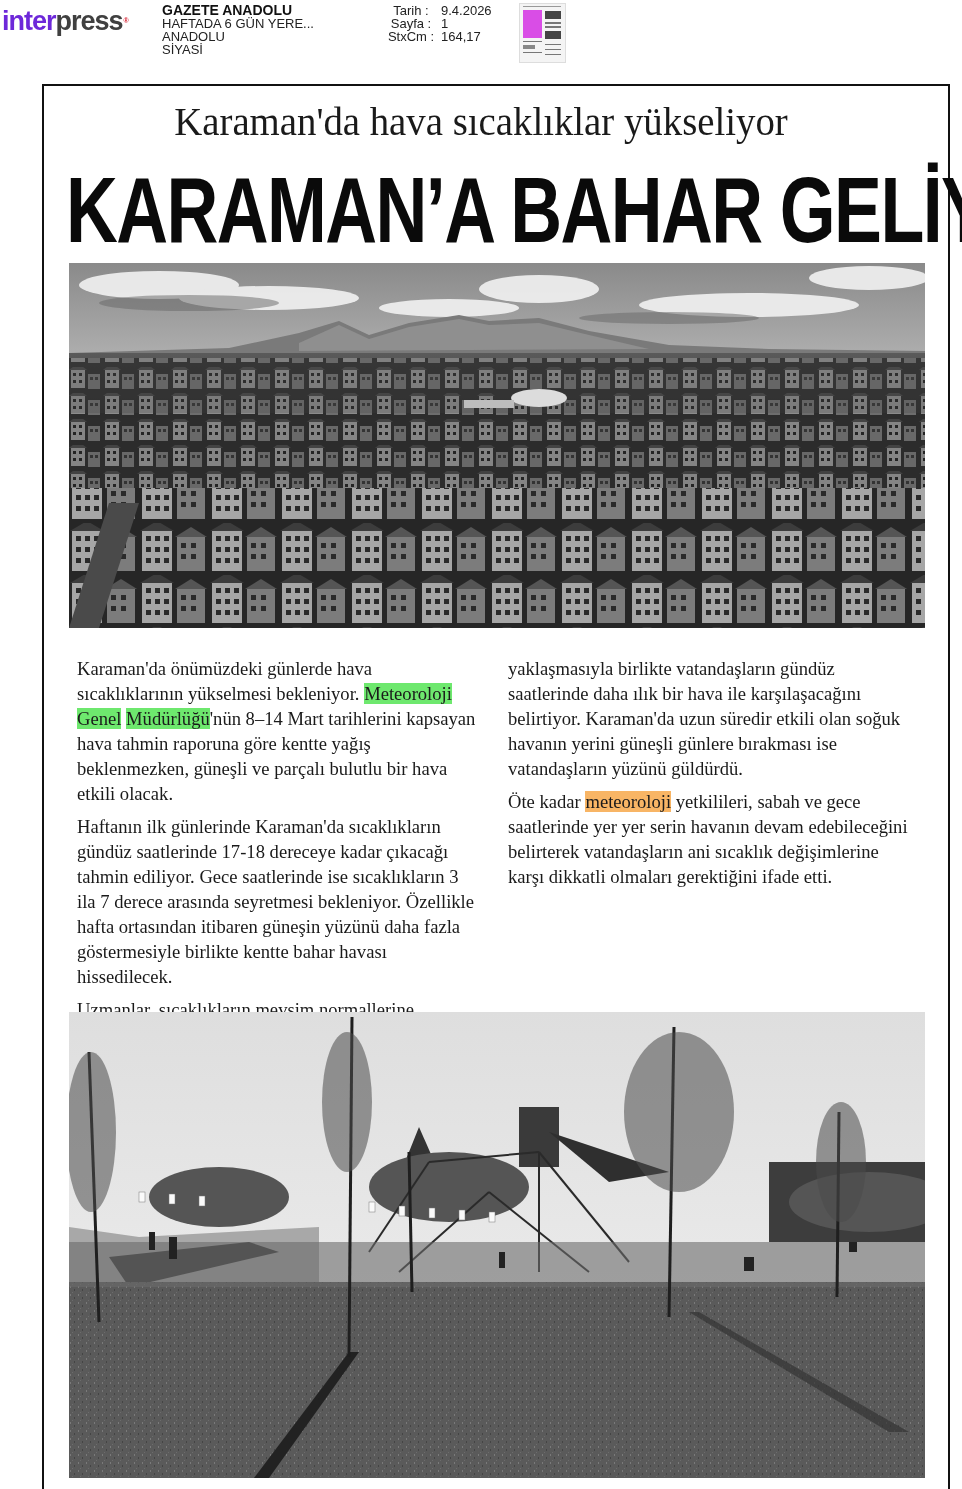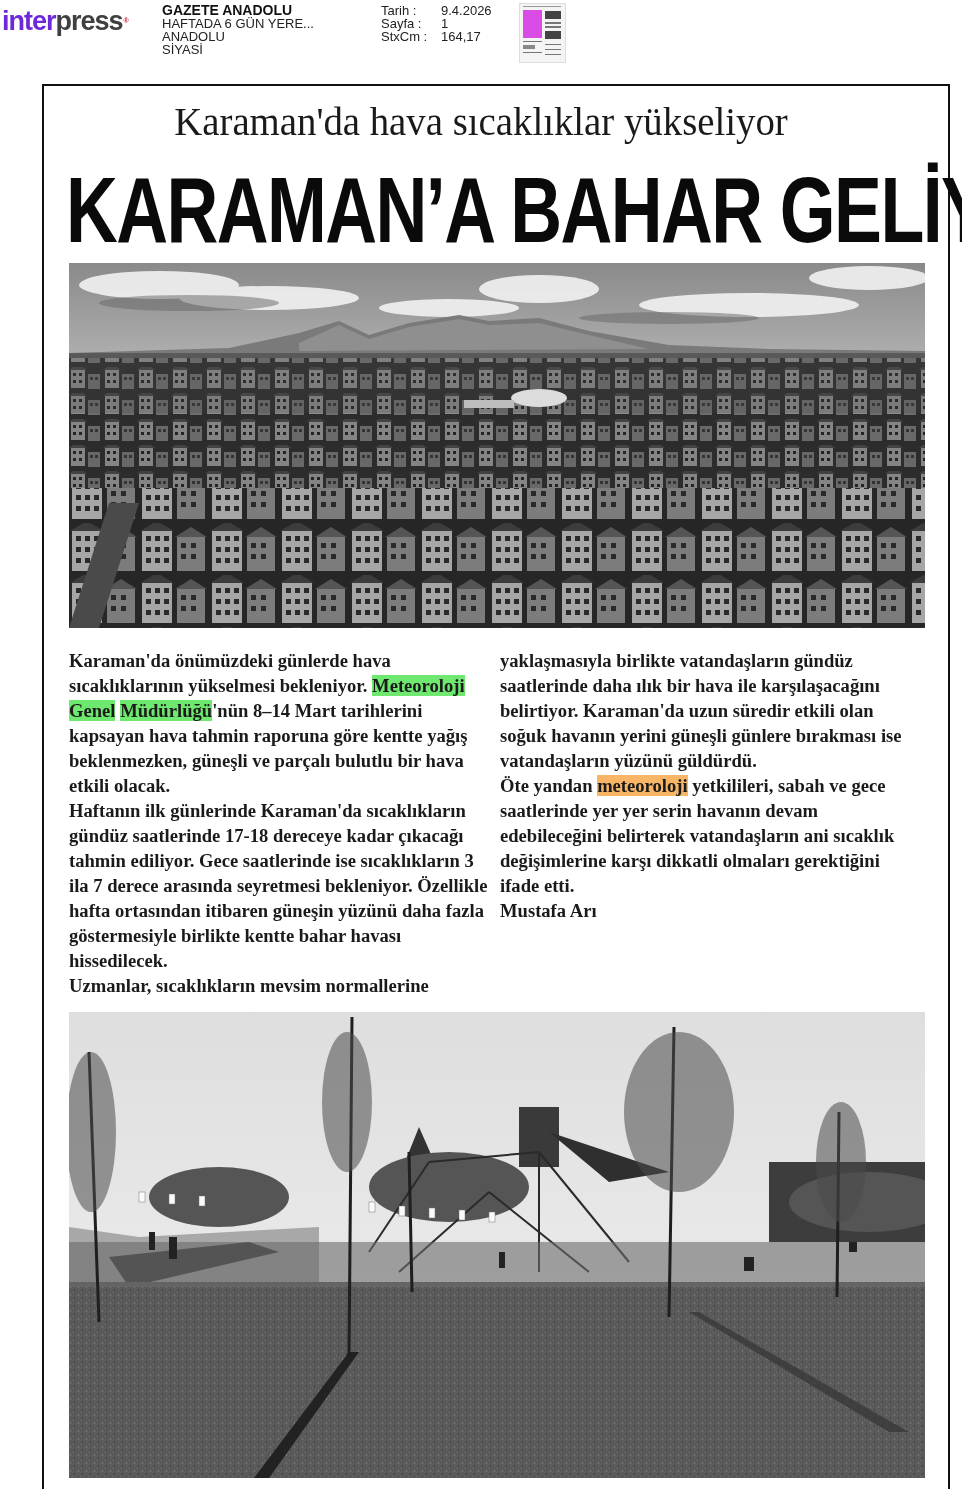--- a/index.html
+++ b/index.html
@@ -8,38 +8,38 @@
   
   .logo { position: absolute; left: 2px; top: 6px; font-family: "Liberation Sans", sans-serif; font-weight: bold; font-size: 27px; letter-spacing: -1px; line-height: 30px; }
   .logo .inter { color: #6d28d9; }
   .logo .press { color: #404040; }
   .logo .reg { font-size: 7px; vertical-align: top; color: #d7182a; margin-left: 1px; }
 
   .meta-src { position: absolute; left: 162px; top: 4px; font-size: 13px; line-height: 13px; color: #222; }
   .meta-src .paper { font-weight: bold; font-size: 14px; color: #111; }
   .meta-info { position: absolute; left: 381px; top: 4px; font-size: 13px; line-height: 13px; color: #222; }
   .meta-info .row { display: flex; }
-  .meta-info .k { width: 60px; }
+  .meta-info .k { width: 60px; text-align: center; }
   .thumb { position: absolute; left: 519px; top: 3px; width: 45px; height: 58px; background: #f4f4f4; border: 1px solid #ddd; overflow: hidden; }
   .thumb .mag { position: absolute; left: 3px; top: 6px; width: 19px; height: 28px; background: #d94de6; }
   .thumb .l { position: absolute; background: #777; height: 2px; }
   .thumb .img { position: absolute; background: #444; }
 
   
   .frame { position: absolute; left: 42px; top: 84px; width: 908px; height: 1420px; border-left: 2px solid #111; border-top: 2px solid #111; border-right: 2px solid #111; box-sizing: border-box; }
   .kicker { position: absolute; left: 0; right: 0; top: 98px; text-align: center; font-family: "Liberation Serif", serif; font-size: 40px; color: #1a1a1a; letter-spacing: 0px; transform: scaleX(0.97); }
   .headline { position: absolute; left: 66px; top: 160px; width: 858px; height: 100px; text-align: center; font-family: "Liberation Sans", sans-serif; font-weight: bold; font-size: 92px; line-height: 100px; color: #0a0a0a; letter-spacing: -2px; white-space: nowrap; transform-origin: left top; transform: scaleX(0.78); width: 1100px; text-align: left; }
 
   
   .photo { position: absolute; overflow: hidden; }
   .photo svg { display: block; }
 
   
   .col { position: absolute; top: 648px; width: 420px; font-family: "Liberation Serif", serif; font-size: 18.6px; line-height: 25px; color: #1a1a1a; }
-  .col p { margin: 0; font-weight: bold; }
+  .col p { margin: 8px; }
   .col1 { left: 69px; }
   .col2 { left: 500px; }
   .hl-green { background: #6ee86e; }
   .hl-orange { background: #f8b565; }
   .byline { font-weight: bold; }
 </style>
 </head>
 <body>
 
 <div class="logo">
@@ -167,22 +167,21 @@
 </div>
 
 <div class="col col1">
   <p><span>Karaman'da önümüzdeki günlerde hava sıcaklıklarının yükselmesi bekleniyor. </span><span class="hl-green">Meteoroloji</span> <span class="hl-green">Genel</span> <span class="hl-green">Müdürlüğü</span><span>'nün 8–14 Mart tarihlerini kapsayan hava tahmin raporuna göre kentte yağış beklenmezken, güneşli ve parçalı bulutlu bir hava etkili olacak.</span></p>
   <p>Haftanın ilk günlerinde Karaman'da sıcaklıkların gündüz saatlerinde 17-18 dereceye kadar çıkacağı tahmin ediliyor. Gece saatlerinde ise sıcaklıkların 3 ila 7 derece arasında seyretmesi bekleniyor. Özellikle hafta ortasından itibaren güneşin yüzünü daha fazla göstermesiyle birlikte kentte bahar havası hissedilecek.</p>
   <p>Uzmanlar, sıcaklıkların mevsim normallerine</p>
 </div>
 
 <div class="col col2">
   <p>yaklaşmasıyla birlikte vatandaşların gündüz saatlerinde daha ılık bir hava ile karşılaşacağını belirtiyor. Karaman'da uzun süredir etkili olan soğuk havanın yerini güneşli günlere bırakması ise vatandaşların yüzünü güldürdü.</p>
-  <p><span>Öte yandan </span><span class="hl-orange">meteoroloji</span><span> yetkilileri, sabah ve gece saatlerinde yer yer serin havanın devam edebileceğini belirterek vatandaşların ani sıcaklık değişimlerine karşı dikkatli olmaları gerektiğini ifade etti.</span></p>
-  <p class="byline">Mustafa Arı</p>
+  <p><span>Öte kadar </span><span class="hl-orange">meteoroloji</span><span> yetkilileri, sabah ve gece saatlerinde yer yer serin havanın devam edebileceğini belirterek vatandaşların ani sıcaklık değişimlerine karşı dikkatli olmaları gerektiğini ifade etti.</span></p>
 </div>
 
 <div class="photo" style="left:69px; top:1012px; width:856px; height:466px;">
   <svg width="856" height="466" viewBox="0 0 856 466">
     <defs>
       <linearGradient id="sky2" x1="0" y1="0" x2="0" y2="1">
         <stop offset="0" stop-color="#dedede"></stop>
         <stop offset="1" stop-color="#f2f2f2"></stop>
       </linearGradient>
       <pattern id="grass" width="8" height="8" patternUnits="userSpaceOnUse">

